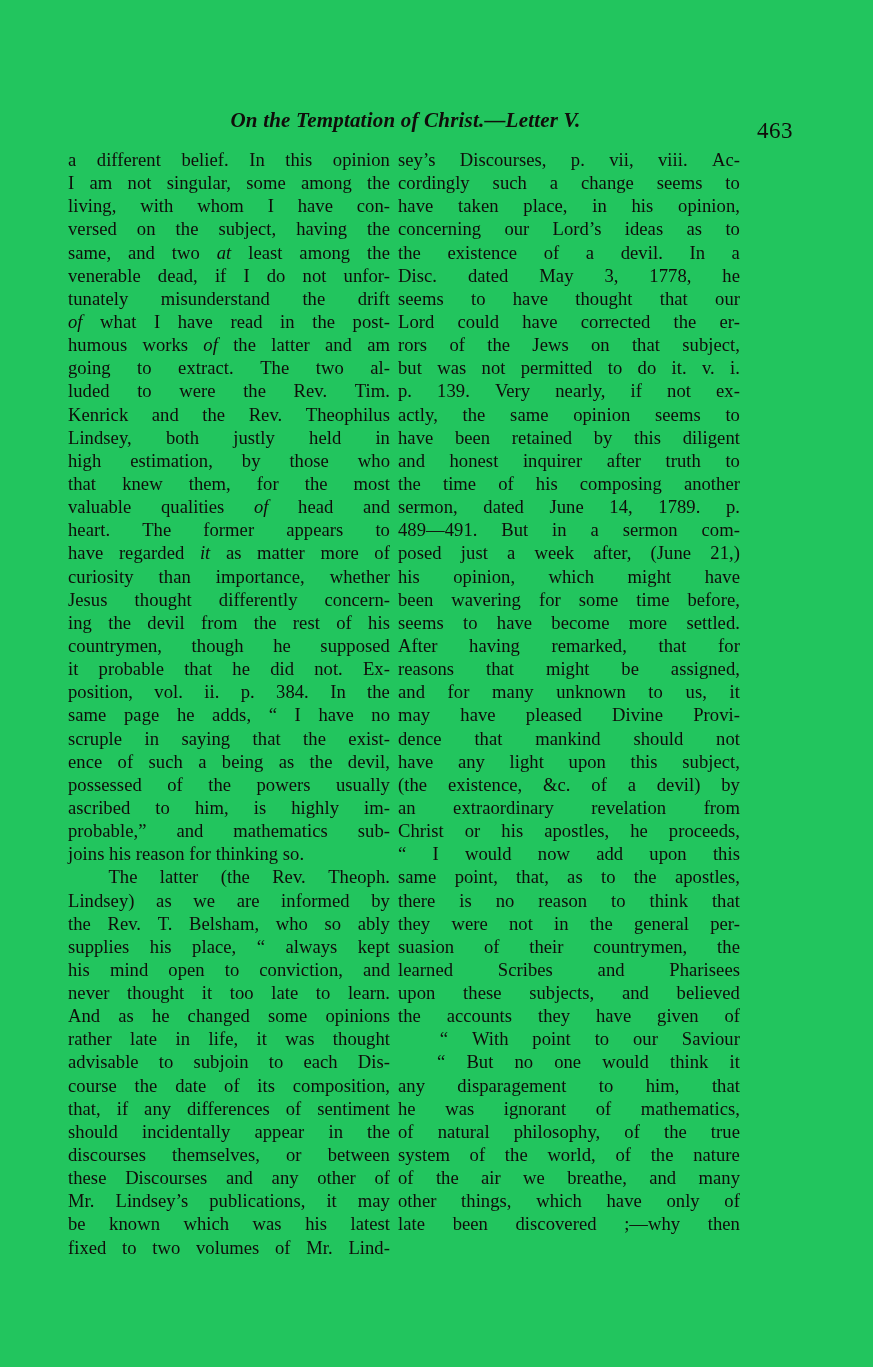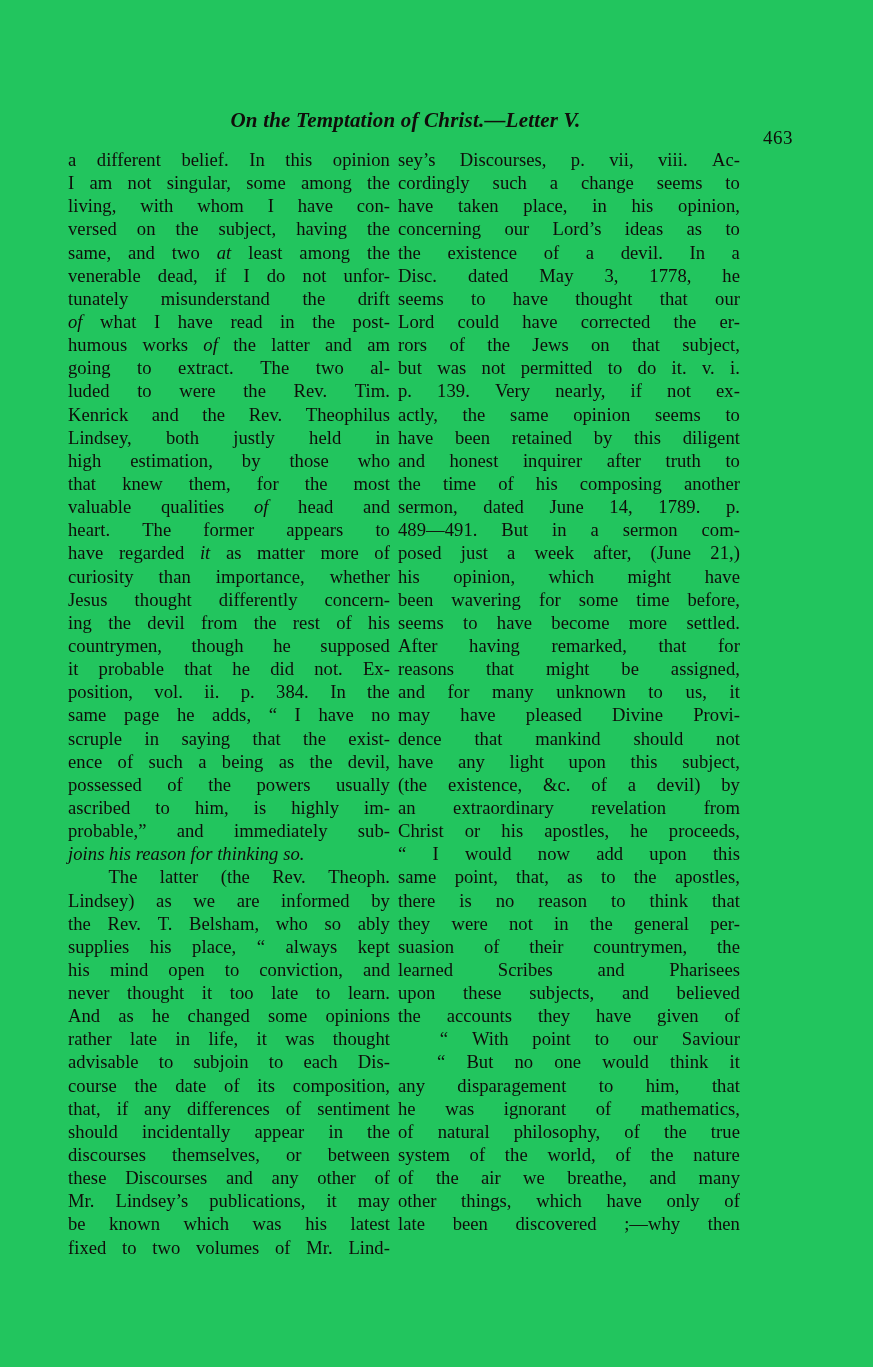--- a/index.html
+++ b/index.html
@@ -35,22 +35,22 @@
     font-style: italic;
     font-weight: 700;
     font-size: 21px;
     letter-spacing: 0.2px;
     padding-right: 62px;
     box-sizing: border-box;
   }
   .running-head .folio {
     position: absolute;
     right: 80px;
-    top: 19px;
-    font-size: 19px;
+    top: 10px;
+    font-size: 23px;
     letter-spacing: 0.5px;
   }
 
   
   .columns {
     position: absolute;
     left: 0;
     top: 148px;
     width: 873px;
   }
@@ -66,21 +66,21 @@
     display: flex;
     justify-content: space-between;
     font-size: 18.6px;
     line-height: 23.15px;
     height: 23.15px;
     white-space: pre;
     overflow: visible;
   }
   .ln > span { display: inline-block; }
   
-  .ln.flush { display: block; font-style: italic; }
+  .ln.flush { display: block; }
   .ln.indent { text-indent: 0; }
   .ln.indent:not(.flush)::before { content: ""; width: 18px; display: inline-block; }
 
   .it { }
 
   
   .col-left .ln { letter-spacing: 0.05px; }
   .col-right .ln { letter-spacing: 0.05px; }
 </style>
 </head>
@@ -117,21 +117,21 @@
         <div class="ln"><span>Jesus</span><span>thought</span><span>differently</span><span>concern-</span></div>
         <div class="ln"><span>ing</span><span>the</span><span>devil</span><span>from</span><span>the</span><span>rest</span><span>of</span><span>his</span></div>
         <div class="ln"><span>countrymen,</span><span>though</span><span>he</span><span>supposed</span></div>
         <div class="ln"><span>it</span><span class="it">probable</span><span>that</span><span>he</span><span>did</span><span class="it">not.</span><span>Ex-</span></div>
         <div class="ln"><span>position,</span><span class="it">vol.</span><span class="it">ii.</span><span class="it">p.</span><span class="it">384.</span><span>In</span><span>the</span></div>
         <div class="ln"><span>same</span><span>page</span><span>he</span><span>adds,</span><span>“</span><span>I</span><span>have</span><span>no</span></div>
         <div class="ln"><span>scruple</span><span>in</span><span>saying</span><span>that</span><span>the</span><span>exist-</span></div>
         <div class="ln"><span>ence</span><span>of</span><span>such</span><span>a</span><span>being</span><span>as</span><span>the</span><span>devil,</span></div>
         <div class="ln"><span>possessed</span><span>of</span><span>the</span><span>powers</span><span>usually</span></div>
         <div class="ln"><span>ascribed</span><span>to</span><span>him,</span><span>is</span><span>highly</span><span>im-</span></div>
-        <div class="ln"><span>probable,”</span><span>and</span><span>immediately</span><span>sub-</span></div>
+        <div class="ln"><span>probable,”</span><span>and</span><span>mathematics</span><span>sub-</span></div>
         <div class="ln flush">joins his reason for thinking so.</div>
         <div class="ln indent"><span>The</span><span>latter</span><span>(the</span><span>Rev.</span><span>Theoph.</span></div>
         <div class="ln"><span>Lindsey)</span><span>as</span><span>we</span><span>are</span><span>informed</span><span>by</span></div>
         <div class="ln"><span>the</span><span>Rev.</span><span>T.</span><span>Belsham,</span><span>who</span><span>so</span><span>ably</span></div>
         <div class="ln"><span>supplies</span><span>his</span><span>place,</span><span>“</span><span>always</span><span>kept</span></div>
         <div class="ln"><span>his</span><span>mind</span><span>open</span><span>to</span><span>conviction,</span><span>and</span></div>
         <div class="ln"><span>never</span><span>thought</span><span>it</span><span>too</span><span>late</span><span>to</span><span>learn.</span></div>
         <div class="ln"><span>And</span><span>as</span><span>he</span><span>changed</span><span>some</span><span>opinions</span></div>
         <div class="ln"><span>rather</span><span>late</span><span>in</span><span>life,</span><span>it</span><span>was</span><span>thought</span></div>
         <div class="ln"><span>advisable</span><span>to</span><span>subjoin</span><span>to</span><span>each</span><span>Dis-</span></div>

